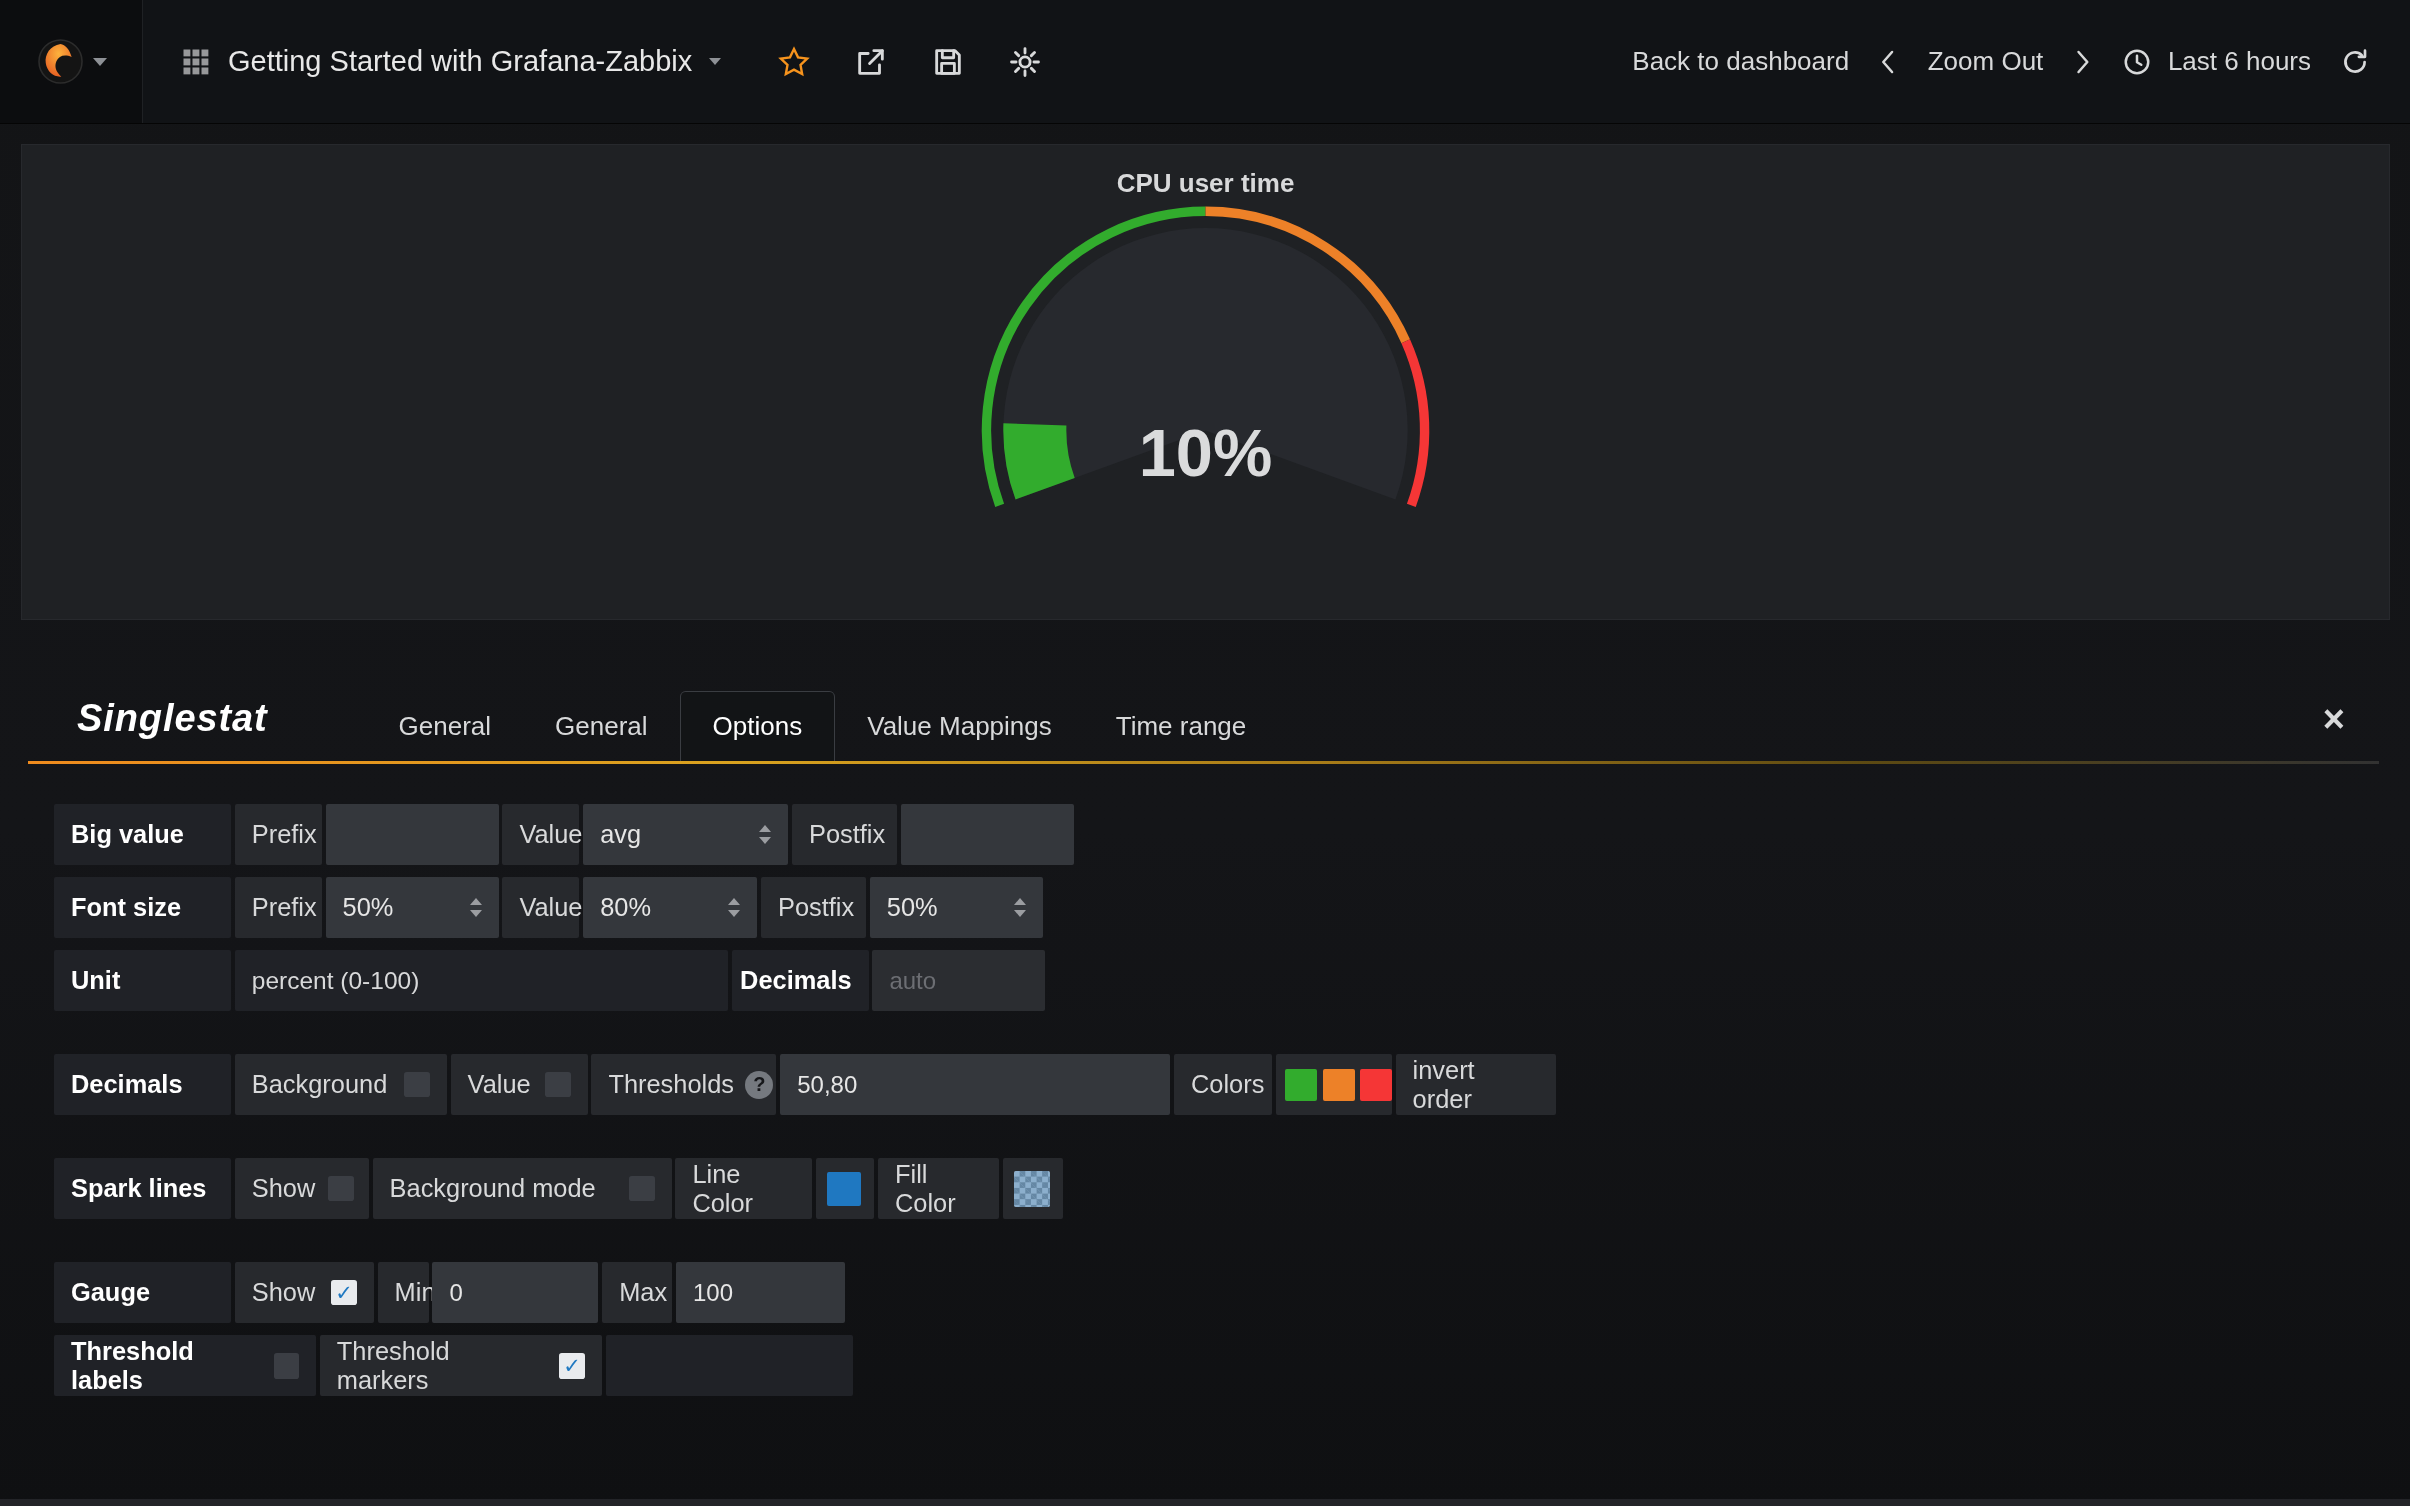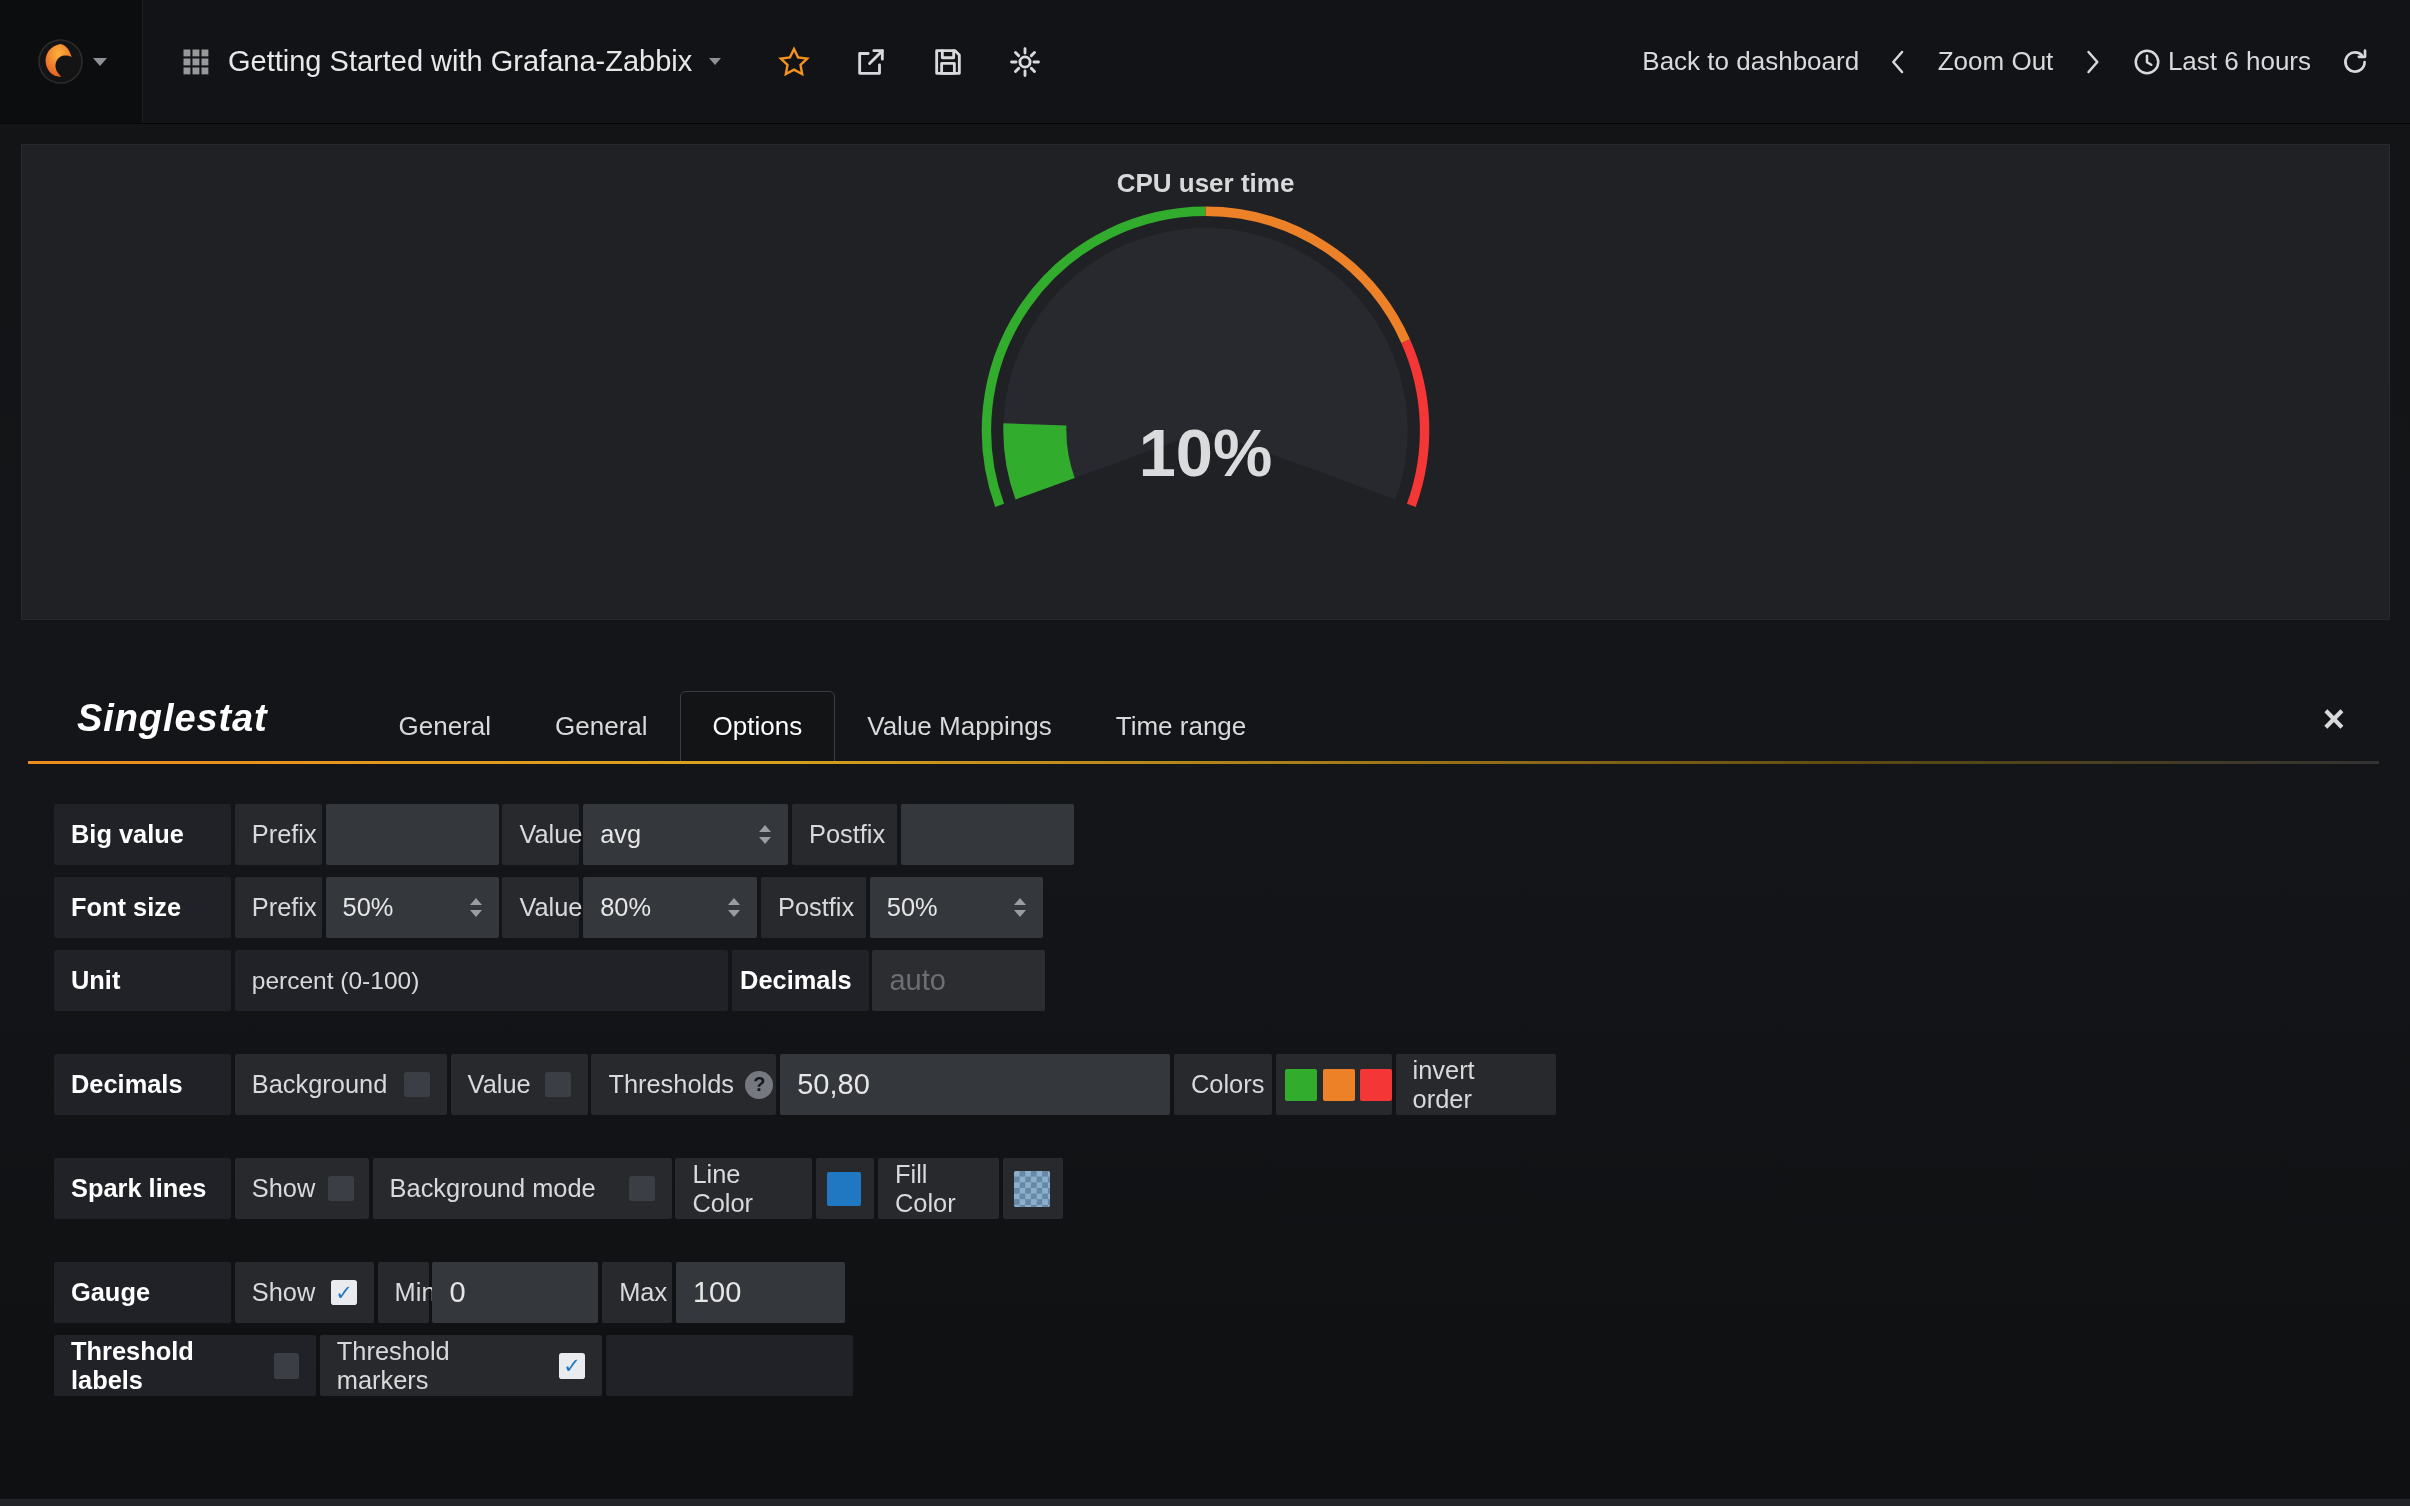--- a/index.html
+++ b/index.html
@@ -23,21 +23,21 @@
   .caret-down {
     width:0; height:0; border-left:7.5px solid transparent; border-right:7.5px solid transparent;
     border-top:8.5px solid #8e9196;
   }
   .dash-title-group { display:flex; align-items:center; gap:17px; margin-left:38px; cursor:pointer; }
   .dash-title { font-size:29px; color:#e8e8e8; }
   .nav-icons { display:flex; align-items:center; gap:43px; margin-left:56px; }
   .icon-btn { display:flex; align-items:center; justify-content:center; cursor:pointer; }
   .nav-right { display:flex; align-items:center; gap:28px; padding-right:40px; font-size:26px; }
   .nav-right .navtext { cursor:pointer; color:#d8d9da; }
-  .time-group { display:flex; align-items:center; gap:6px; cursor:pointer; }
+  .time-group { display:flex; align-items:center; gap:16px; cursor:pointer; }
 
   
   .panel {
     margin:20px 21px 0 21px; height:476px; background:#1f2124;
     border:0.9px solid #27292d; position:relative;
   }
   .panel-title { text-align:center; padding-top:22.6px; font-size:26px; font-weight:bold; color:#d8d9da; cursor:pointer; }
   .gauge-wrap { display:flex; justify-content:center; }
   #gauge-svg { display:block; margin-top:1.9px; }
   #gauge-svg text { font-family:"Liberation Sans","DejaVu Sans",sans-serif; }
@@ -69,21 +69,21 @@
   .frow:last-child { margin-bottom:0; }
   .cell {
     display:flex; align-items:center; padding:0 17px; font-size:25.4px;
     border-radius:1.9px; height:61px;
   }
   .rlabel { background:#202227; color:#ffffff; font-weight:bold; width:177px; }
   .chip   { background:#27292d; color:#d8d9da; }
   .inputc { background:#34373c; color:#e6e6e6; }
   .inputc input {
     background:transparent; border:none; outline:none; color:#e6e6e6;
-    font-size:29px; width:100%; font-family:inherit;
+    font-size:24px; width:100%; font-family:inherit;
   }
   .inputc input::placeholder { color:#6c6e73; }
   .selectc { background:#34373c; color:#e6e6e6; justify-content:space-between; cursor:pointer; }
   .sel-arrows { display:flex; flex-direction:column; gap:4.7px; margin-left:9.4px; }
   .sel-arrows i { display:block; width:0; height:0; border-left:6.6px solid transparent; border-right:6.6px solid transparent; }
   .sel-arrows i.up { border-bottom:7.5px solid #9b9da1; }
   .sel-arrows i.dn { border-top:7.5px solid #9b9da1; }
 
   .check {
     width:25.4px; height:25.4px; border-radius:2.8px; background:#3b3e44; margin-left:13px;

